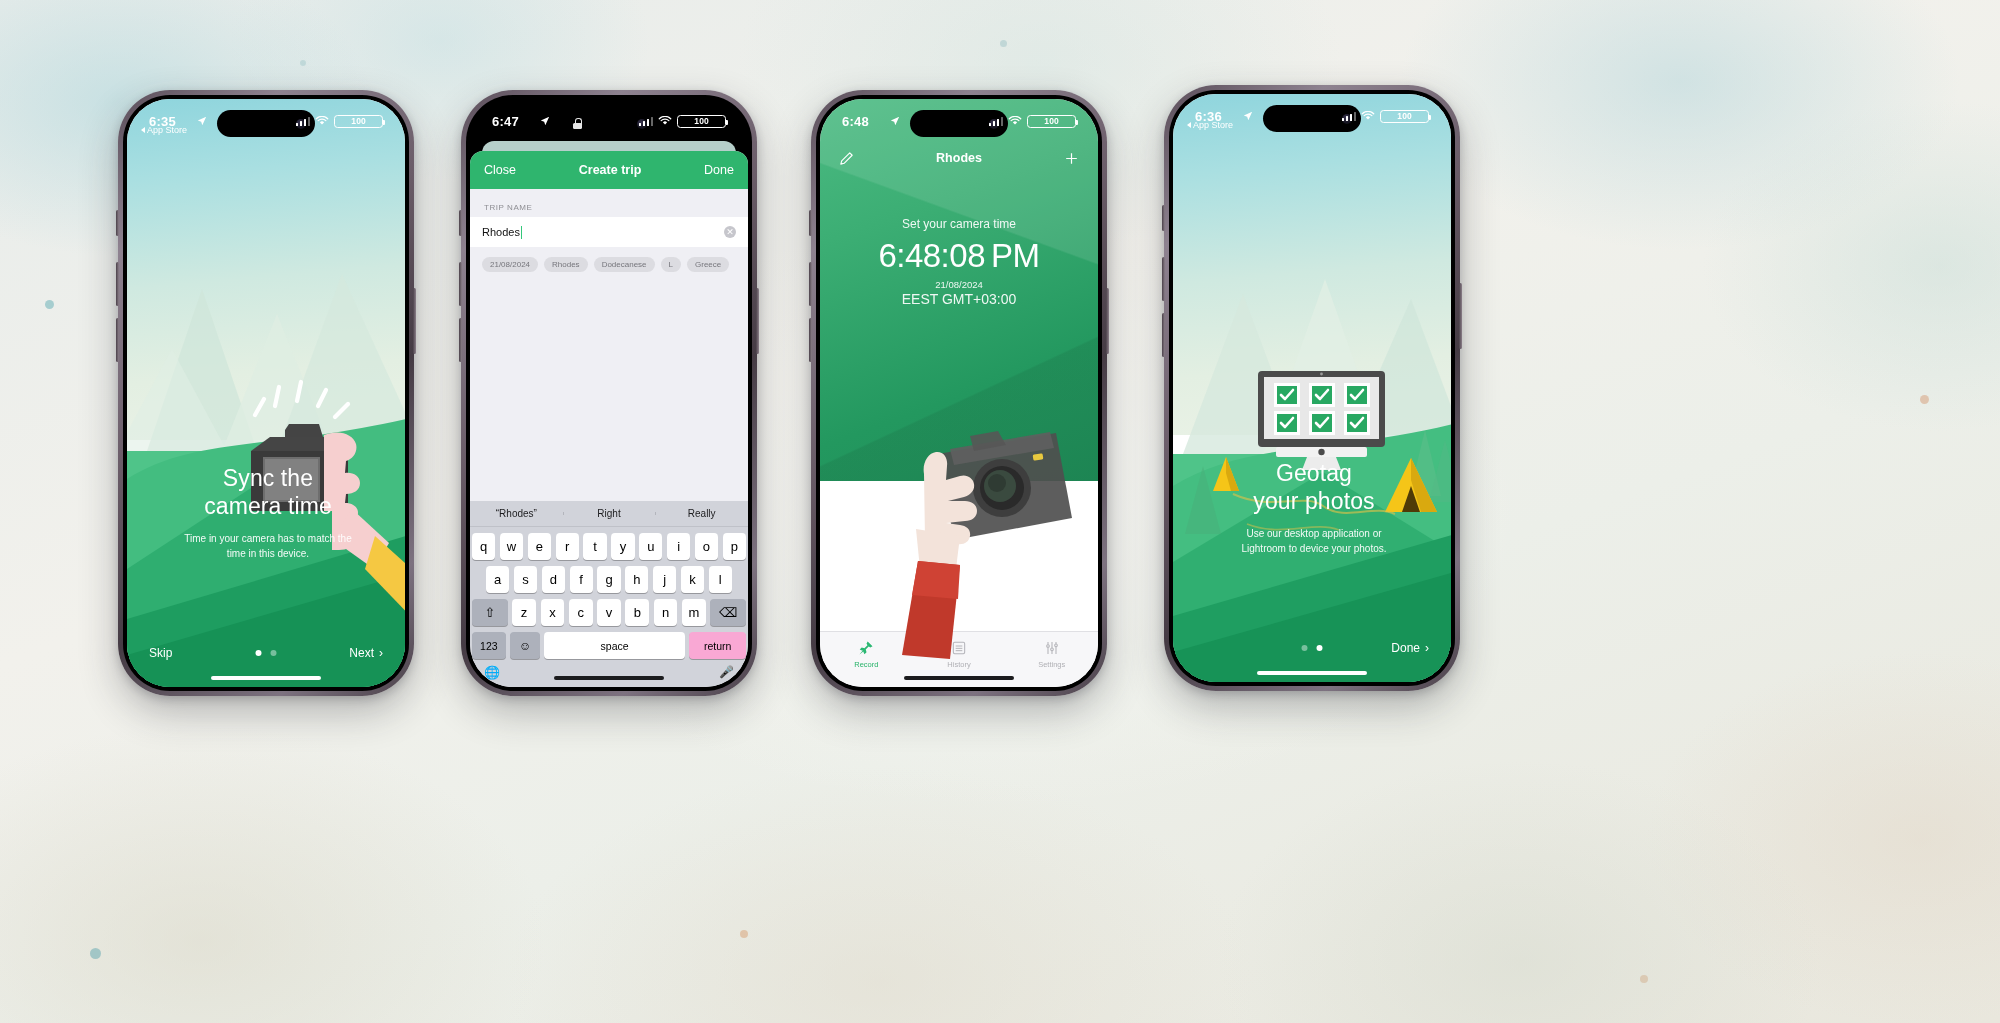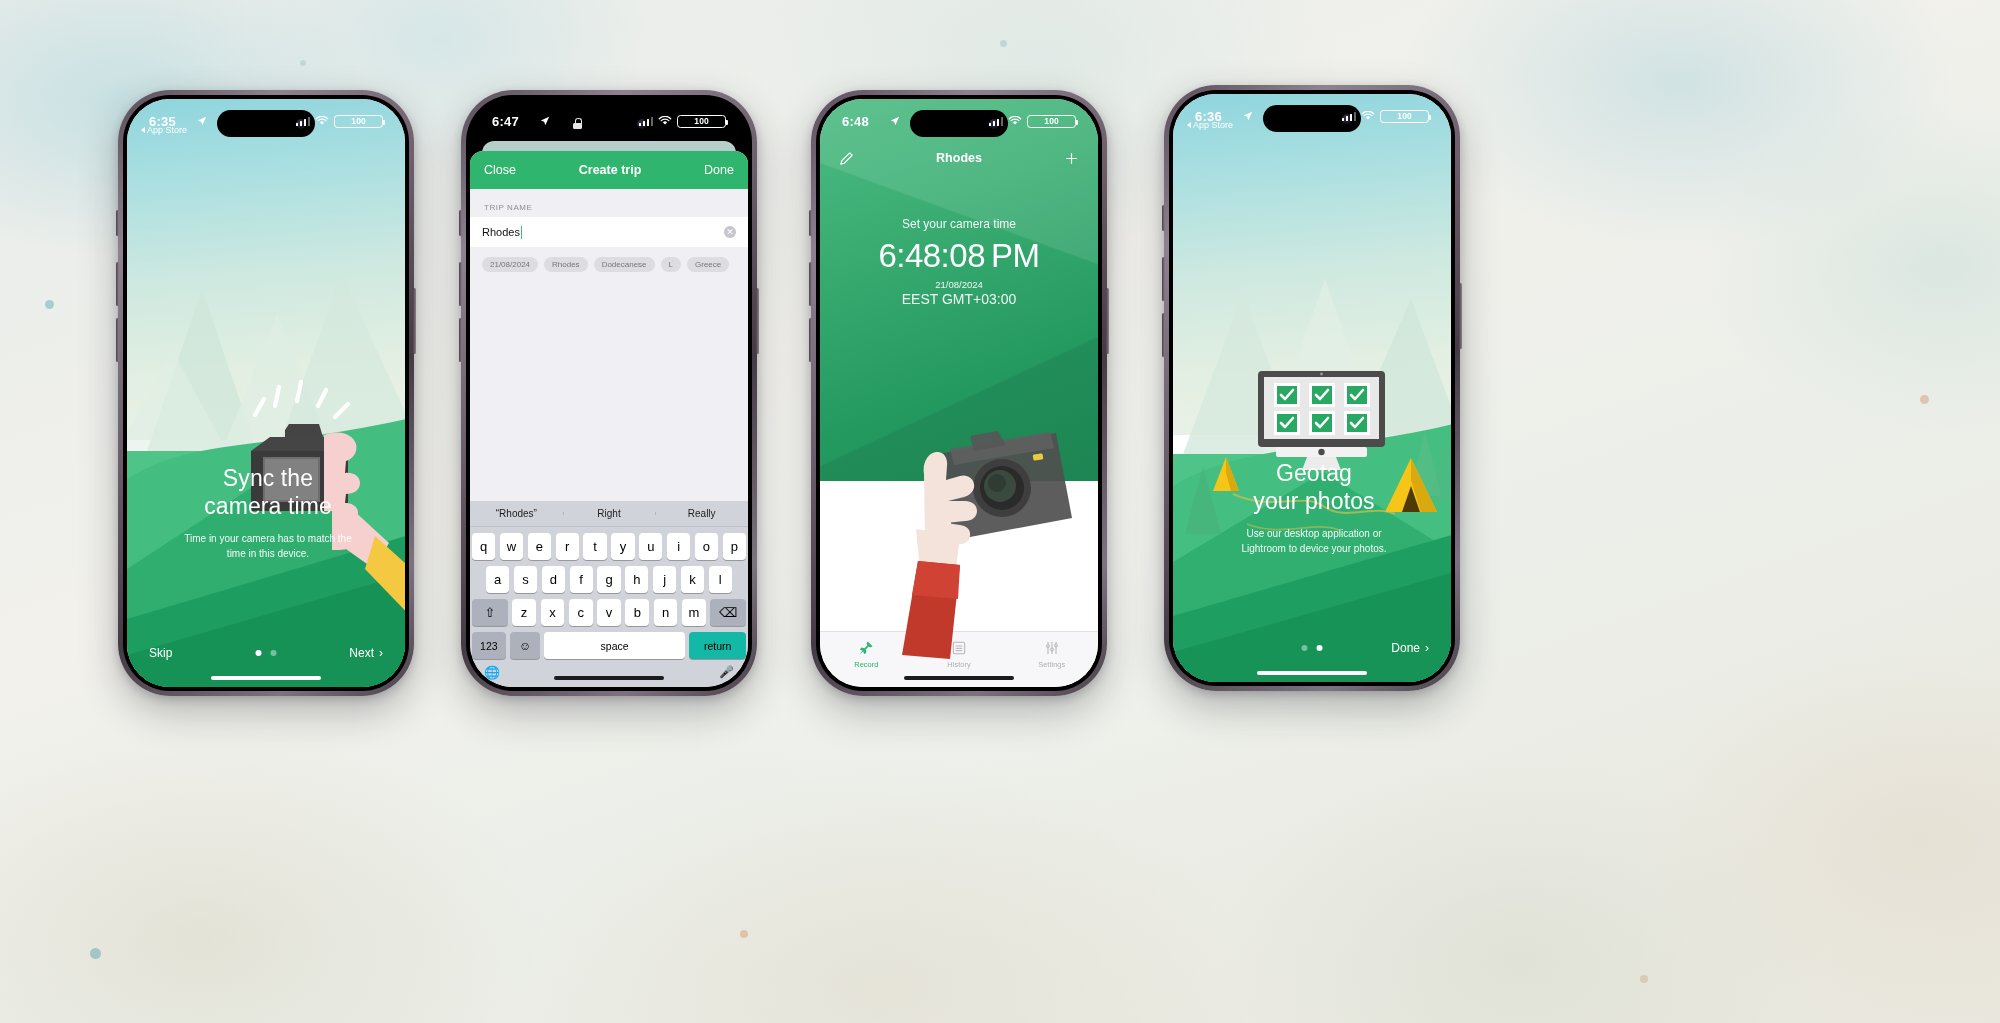--- a/index.html
+++ b/index.html
@@ -181,21 +181,21 @@
     content: ''; position: absolute; left: 0; top: 4px; bottom: 4px; width: 1px; background: #b3b5bc;
   }
   .kb-row { display: flex; justify-content: center; gap: 4.5px; margin-top: 6px; padding: 0 2px; }
   .key {
     background: #fff; border-radius: 4px; height: 27px; flex: 1;
     display: flex; align-items: center; justify-content: center;
     font-size: 13px; color: #000; box-shadow: 0 1px 0 rgba(0,0,0,.28);
   }
   .key.wide { flex: 1.5; background: #adb1bb; }
   .key.space { flex: 5.2; font-size: 10.5px; }
-  .key.ret { flex: 2.1; background: #14b8a6; font-size: 10.5px; }
+  .key.ret { flex: 2.1; background: #f9a8d4; font-size: 10.5px; }
   .key.num { flex: 1.25; background: #adb1bb; font-size: 10.5px; }
   .key.emo { flex: 1.1; background: #adb1bb; font-size: 12px; }
   .kb-bottom { height: 26px; display: flex; align-items: center; justify-content: space-between; padding: 0 14px; }
   .kb-bottom span { font-size: 13px; color: #3a3a3c; }
 
   
   .p3-top {
     position: absolute; top: 0; left: 0; right: 0; height: 65%;
     background: linear-gradient(160deg, #4cbb83 0%, #3cae74 30%, #23985f 72%, #1f8f59 100%);
   }

